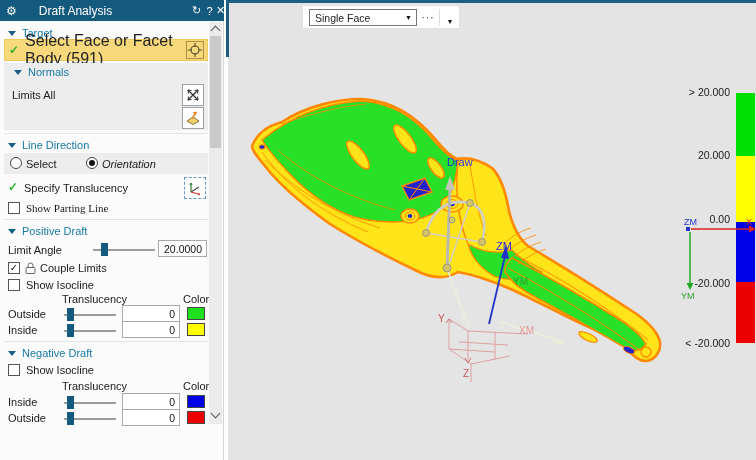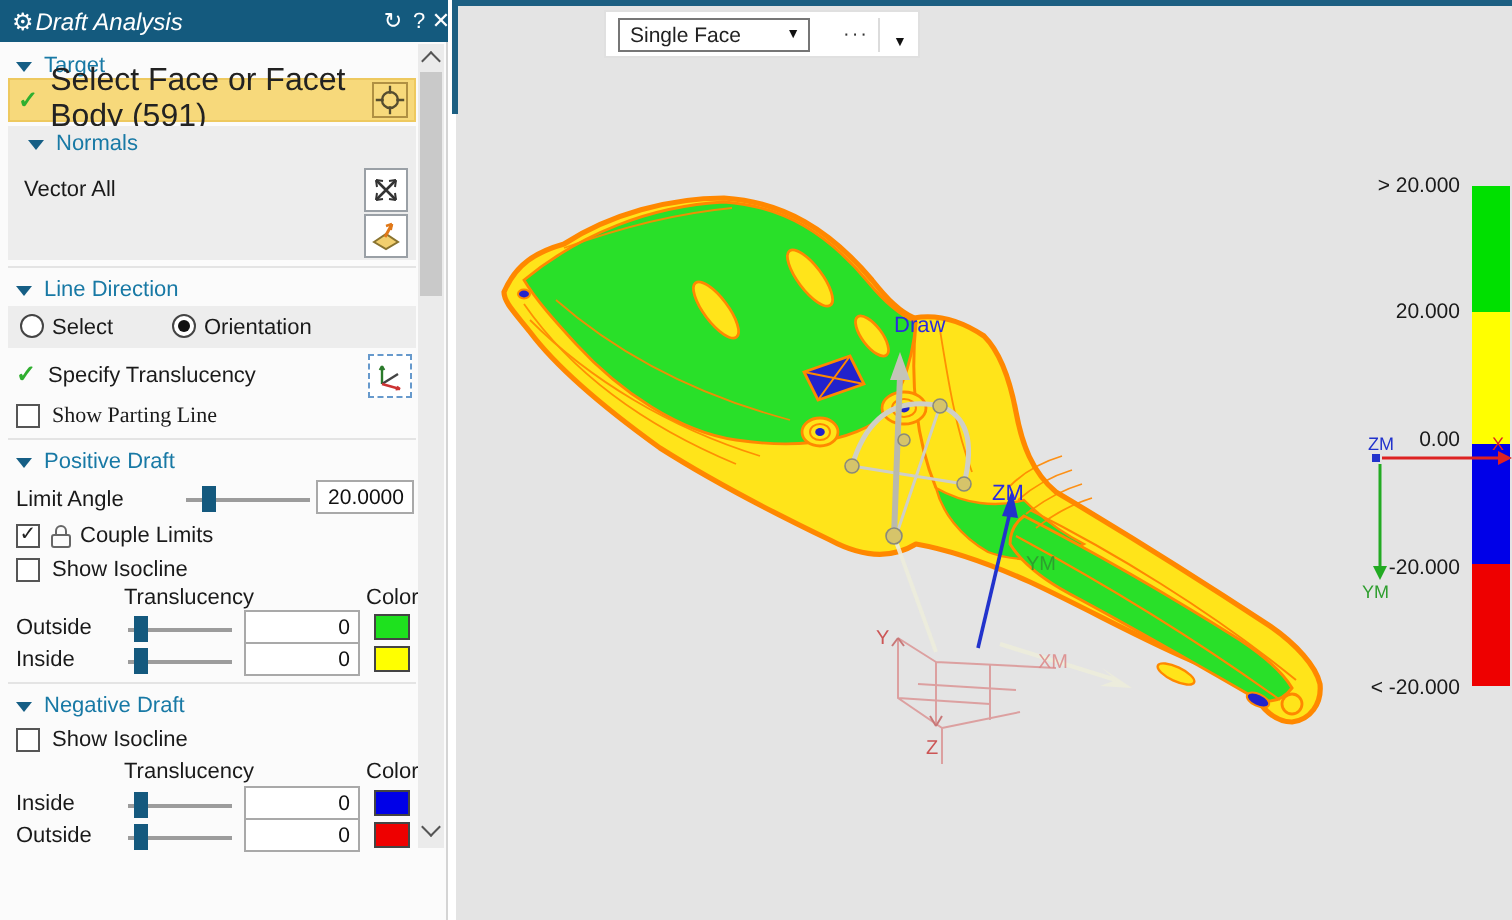--- a/index.html
+++ b/index.html
@@ -7,35 +7,35 @@
          font-family:"Liberation Sans",sans-serif;-webkit-font-smoothing:antialiased;}
   
   .viewport{position:absolute;left:224px;top:0;width:532px;height:460px;background:#e4e4e4;}
   .vp-gap{position:absolute;left:0;top:0;width:4px;height:460px;background:#fff;}
   .vp-topline{position:absolute;left:2px;top:0;width:530px;height:3px;background:#1c5f82;}
   .vp-leftstub{position:absolute;left:2px;top:0;width:3px;height:57px;background:#1c5f82;}
   .vp-svg{position:absolute;left:0;top:0;}
   
   .mini-toolbar{position:absolute;left:78px;top:5px;width:158px;height:24px;background:#fff;
         border:1px solid #e0e0e0;box-sizing:border-box;}
-  .combo{position:absolute;left:6px;top:3px;width:96px;height:17px;border:1px solid #767676;
+  .combo{position:absolute;left:6px;top:3px;width:108px;height:17px;border:1px solid #767676;
         background:#fff;box-sizing:border-box;font-size:10.5px;color:#222;
         display:flex;align-items:center;padding-left:5px;}
   .combo .caret{position:absolute;right:4px;top:4px;font-size:7px;color:#111;}
   .more-btn{position:absolute;left:117px;top:3px;width:16px;height:17px;font-size:10px;color:#333;
         display:flex;align-items:center;justify-content:center;letter-spacing:1px;}
   .tb-sep{position:absolute;left:136px;top:3px;width:1px;height:17px;background:#dcdcdc;}
   .dd-btn{position:absolute;left:141px;top:5px;width:12px;height:14px;font-size:7px;color:#111;
         display:flex;align-items:flex-end;justify-content:center;}
   
   .dialog{position:absolute;left:0;top:0;width:224px;height:460px;background:#fbfbfb;
         border-right:1px solid #d4d4d4;box-sizing:border-box;font-size:11px;color:#1a1a1a;}
   .dlg-header{position:absolute;left:0;top:0;width:224px;height:21px;background:#145a7e;color:#fff;
         display:flex;align-items:center;}
-  .dlg-title{font-size:12px;margin-left:1px;font-style:italic;}
+  .dlg-title{font-size:12px;margin-left:22px;}
   .hdr-gear{margin-left:6px;font-size:12px;line-height:1;}
   .hdr-ico{position:absolute;top:0;height:21px;width:13px;display:flex;align-items:center;
         justify-content:center;font-size:11px;color:#fff;}
   .sec-hdr{position:absolute;left:8px;display:flex;align-items:center;gap:6px;color:#1879a5;
         font-size:11px;}
   .tri{width:0;height:0;border-left:4px solid transparent;border-right:4px solid transparent;
         border-top:5px solid #155e85;}
   .panel{position:absolute;background:#ededed;}
   .gold-row{position:absolute;left:4px;top:39px;width:204px;height:22px;background:#f7d97b;
         border:1px solid #eec95f;box-sizing:border-box;display:flex;align-items:center;}
@@ -250,21 +250,21 @@
         <circle cx="9" cy="9" r="4.5" fill="none" stroke="#554d30" stroke-width="1.3"></circle>
         <path d="M9,1 L9,5.5 M9,12.5 L9,17 M1,9 L5.5,9 M12.5,9 L17,9" stroke="#554d30" stroke-width="1.3"></path>
       </svg>
     </div>
 
     <div class="panel" style="left:4px;top:63px;width:204px;height:67px;"></div>
     <div class="sec-hdr" style="top:66px;left:14px;">
       <span class="tri"></span>
       <span>Normals</span>
     </div>
-    <div class="row-lbl" style="left:12px;top:89px;">Vector All</div>
+    <div class="row-lbl" style="left:12px;top:89px;">Limits All</div>
     <div class="icon-btn" style="left:182px;top:84px;">
       <svg width="16" height="16" viewBox="0 0 16 16">
         <path d="M3,13 L13,3 M3,3 L13,13" stroke="#333" stroke-width="1.3" fill="none"></path>
         <path d="M13,3 L9.5,3.5 M13,3 L12.5,6.5 M13,13 L9.5,12.5 M13,13 L12.5,9.5
                  M3,3 L6.5,3.5 M3,3 L3.5,6.5 M3,13 L6.5,12.5 M3,13 L3.5,9.5" stroke="#333" stroke-width="1" fill="none"></path>
       </svg>
     </div>
     <div class="icon-btn" style="left:182px;top:107px;">
       <svg width="16" height="16" viewBox="0 0 16 16">
         <path d="M2,11 L8,7 L14,11 L8,14.5 Z" fill="#f2cf6e" stroke="#8a7430" stroke-width="1"></path>
@@ -276,21 +276,21 @@
     <div class="hr" style="top:133px;"></div>
 
     <div class="sec-hdr" style="top:139px;">
       <span class="tri"></span>
       <span>Line Direction</span>
     </div>
     <div class="panel" style="left:4px;top:153px;width:204px;height:21px;"></div>
     <div class="radio" style="left:10px;top:157px;"></div>
     <div class="row-lbl" style="left:26px;top:158px;">Select</div>
     <div class="radio sel" style="left:86px;top:157px;"></div>
-    <div class="row-lbl" style="left:102px;top:158px;">Orientation</div>
+    <div class="row-lbl" style="left:102px;top:158px;font-style:italic;">Orientation</div>
     <span class="chk-glyph" style="position:absolute;left:8px;top:180px;">✓</span>
     <div class="row-lbl" style="left:24px;top:182px;">Specify Translucency</div>
     <div class="icon-btn" style="left:184px;top:177px;border:1px dashed #6699cc;">
       <svg width="16" height="16" viewBox="0 0 16 16">
         <path d="M4,12 L4,3" stroke="#2a7a2a" stroke-width="1.2"></path>
         <path d="M4,3 L2.8,5 M4,3 L5.2,5" stroke="#2a7a2a" stroke-width="1"></path>
         <path d="M4,12 L12,7" stroke="#444" stroke-width="1.2"></path>
         <path d="M4,12 L13,14.5" stroke="#cc3333" stroke-width="1.2"></path>
         <path d="M13,14.5 L10.8,14.8 M13,14.5 L11.5,13.2" stroke="#cc3333" stroke-width="1"></path>
       </svg>

